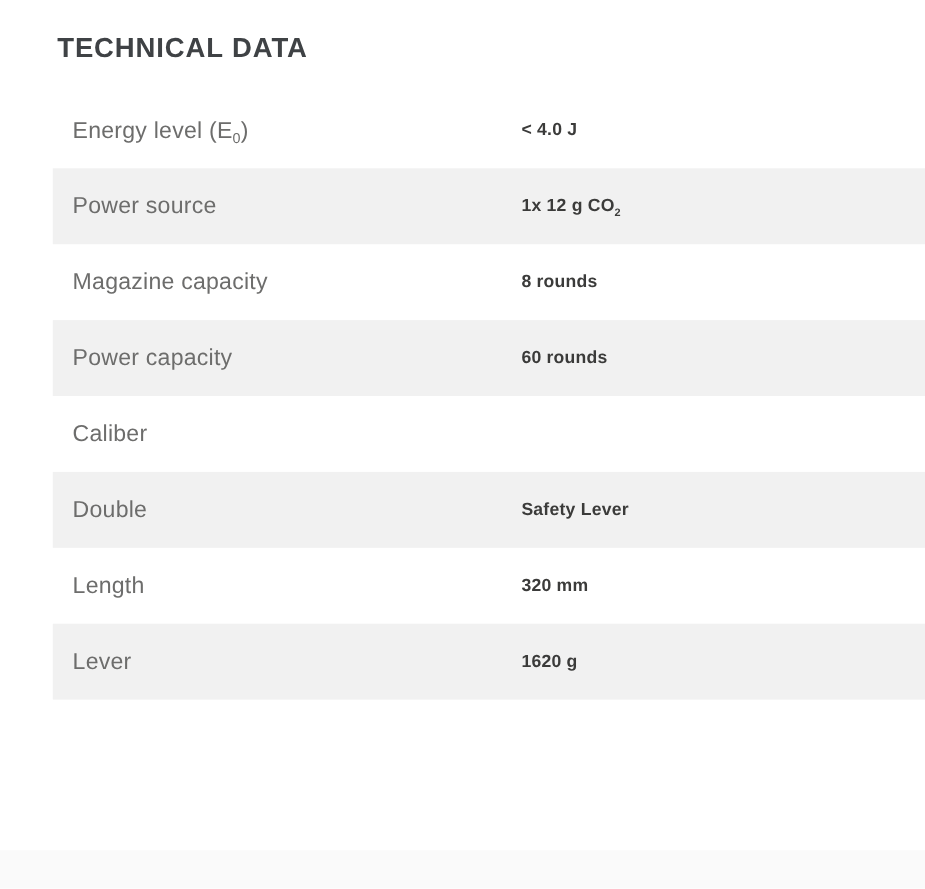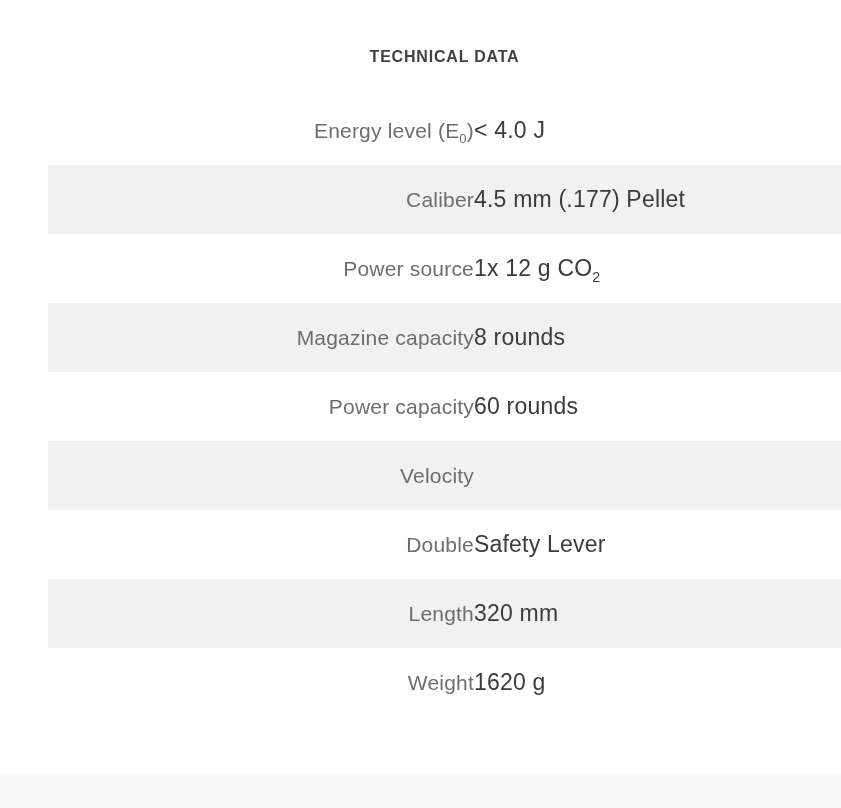--- a/index.html
+++ b/index.html
@@ -8,55 +8,53 @@
   }
   body {
     width: 841px;
     height: 808px;
     background: #ffffff;
     font-family: "Liberation Sans", "DejaVu Sans", sans-serif;
     position: relative;
     overflow: hidden;
   }
   .section-title {
-    margin: 16px;
+    margin: 4px;
     padding: 26px 0 0 48px;
-    font-size: 16px;
+    font-size: 25px;
     line-height: 29px;
     font-weight: 700;
     letter-spacing: 0.8px;
     color: var(--title-text, #3f4245);
-    text-align: center;
   }
   .spec-table {
     margin-top: 25px;
     margin-left: 48px;
   }
   .spec-row {
     display: flex;
     align-items: center;
     height: 69px;
     padding-left: 18px;
     box-sizing: border-box;
-    text-align: right;
   }
   .spec-row:nth-child(even) {
     background: var(--row-alt-background, #f1f1f1);
   }
   .spec-label {
     flex: 0 0 408px;
     width: 408px;
     font-size: 21px;
     font-weight: 400;
     color: var(--label-text, #6d6d6c);
     letter-spacing: 0.2px;
   }
   .spec-value {
-    font-size: 23px;
-    font-weight: 400;
+    font-size: 16px;
+    font-weight: 700;
     color: var(--value-text, #3b3b3a);
     letter-spacing: 0.2px;
     white-space: nowrap;
   }
   .spec-label sub, .spec-value sub {
     font-size: 62%;
     line-height: 0;
   }
   .footer-strip {
     position: absolute;
@@ -73,54 +71,50 @@
 <div class="section">
   <h2 class="section-title">TECHNICAL DATA</h2>
 
   <div class="spec-table">
   <div class="spec-row">
     <div class="spec-label"><span>Energy level (E</span><sub>0</sub><span>)</span></div>
     <div class="spec-value"><span>&lt; 4.0 J</span></div>
   </div>
 
 
-  <div class="spec-row">
-    <div class="spec-label"><span>Caliber</span></div>
-    <div class="spec-value"><span>4.5 mm (.177) Pellet</span></div>
-  </div>
 
   <div class="spec-row">
     <div class="spec-label"><span>Power source</span></div>
     <div class="spec-value"><span>1x 12 g CO</span><sub>2</sub></div>
   </div>
 
   <div class="spec-row">
     <div class="spec-label"><span>Magazine capacity</span></div>
     <div class="spec-value"><span>8 rounds</span></div>
   </div>
 
   <div class="spec-row">
     <div class="spec-label"><span>Power capacity</span></div>
     <div class="spec-value"><span>60 rounds</span></div>
   </div>
 
   <div class="spec-row">
-    <div class="spec-label"><span>Velocity</span></div>
+    <div class="spec-label"><span>Caliber</span></div>
   </div>
 
   <div class="spec-row">
     <div class="spec-label"><span>Double</span></div>
     <div class="spec-value"><span>Safety Lever</span></div>
   </div>
 
   <div class="spec-row">
     <div class="spec-label"><span>Length</span></div>
     <div class="spec-value"><span>320 mm</span></div>
   </div>
 
   <div class="spec-row">
-    <div class="spec-label"><span>Weight</span></div>
+    <div class="spec-label"><span>Lever</span></div>
     <div class="spec-value"><span>1620 g</span></div>
   </div>
 </div>
 </div>
 
 <div class="footer-strip"></div>
 
 </body></html>

